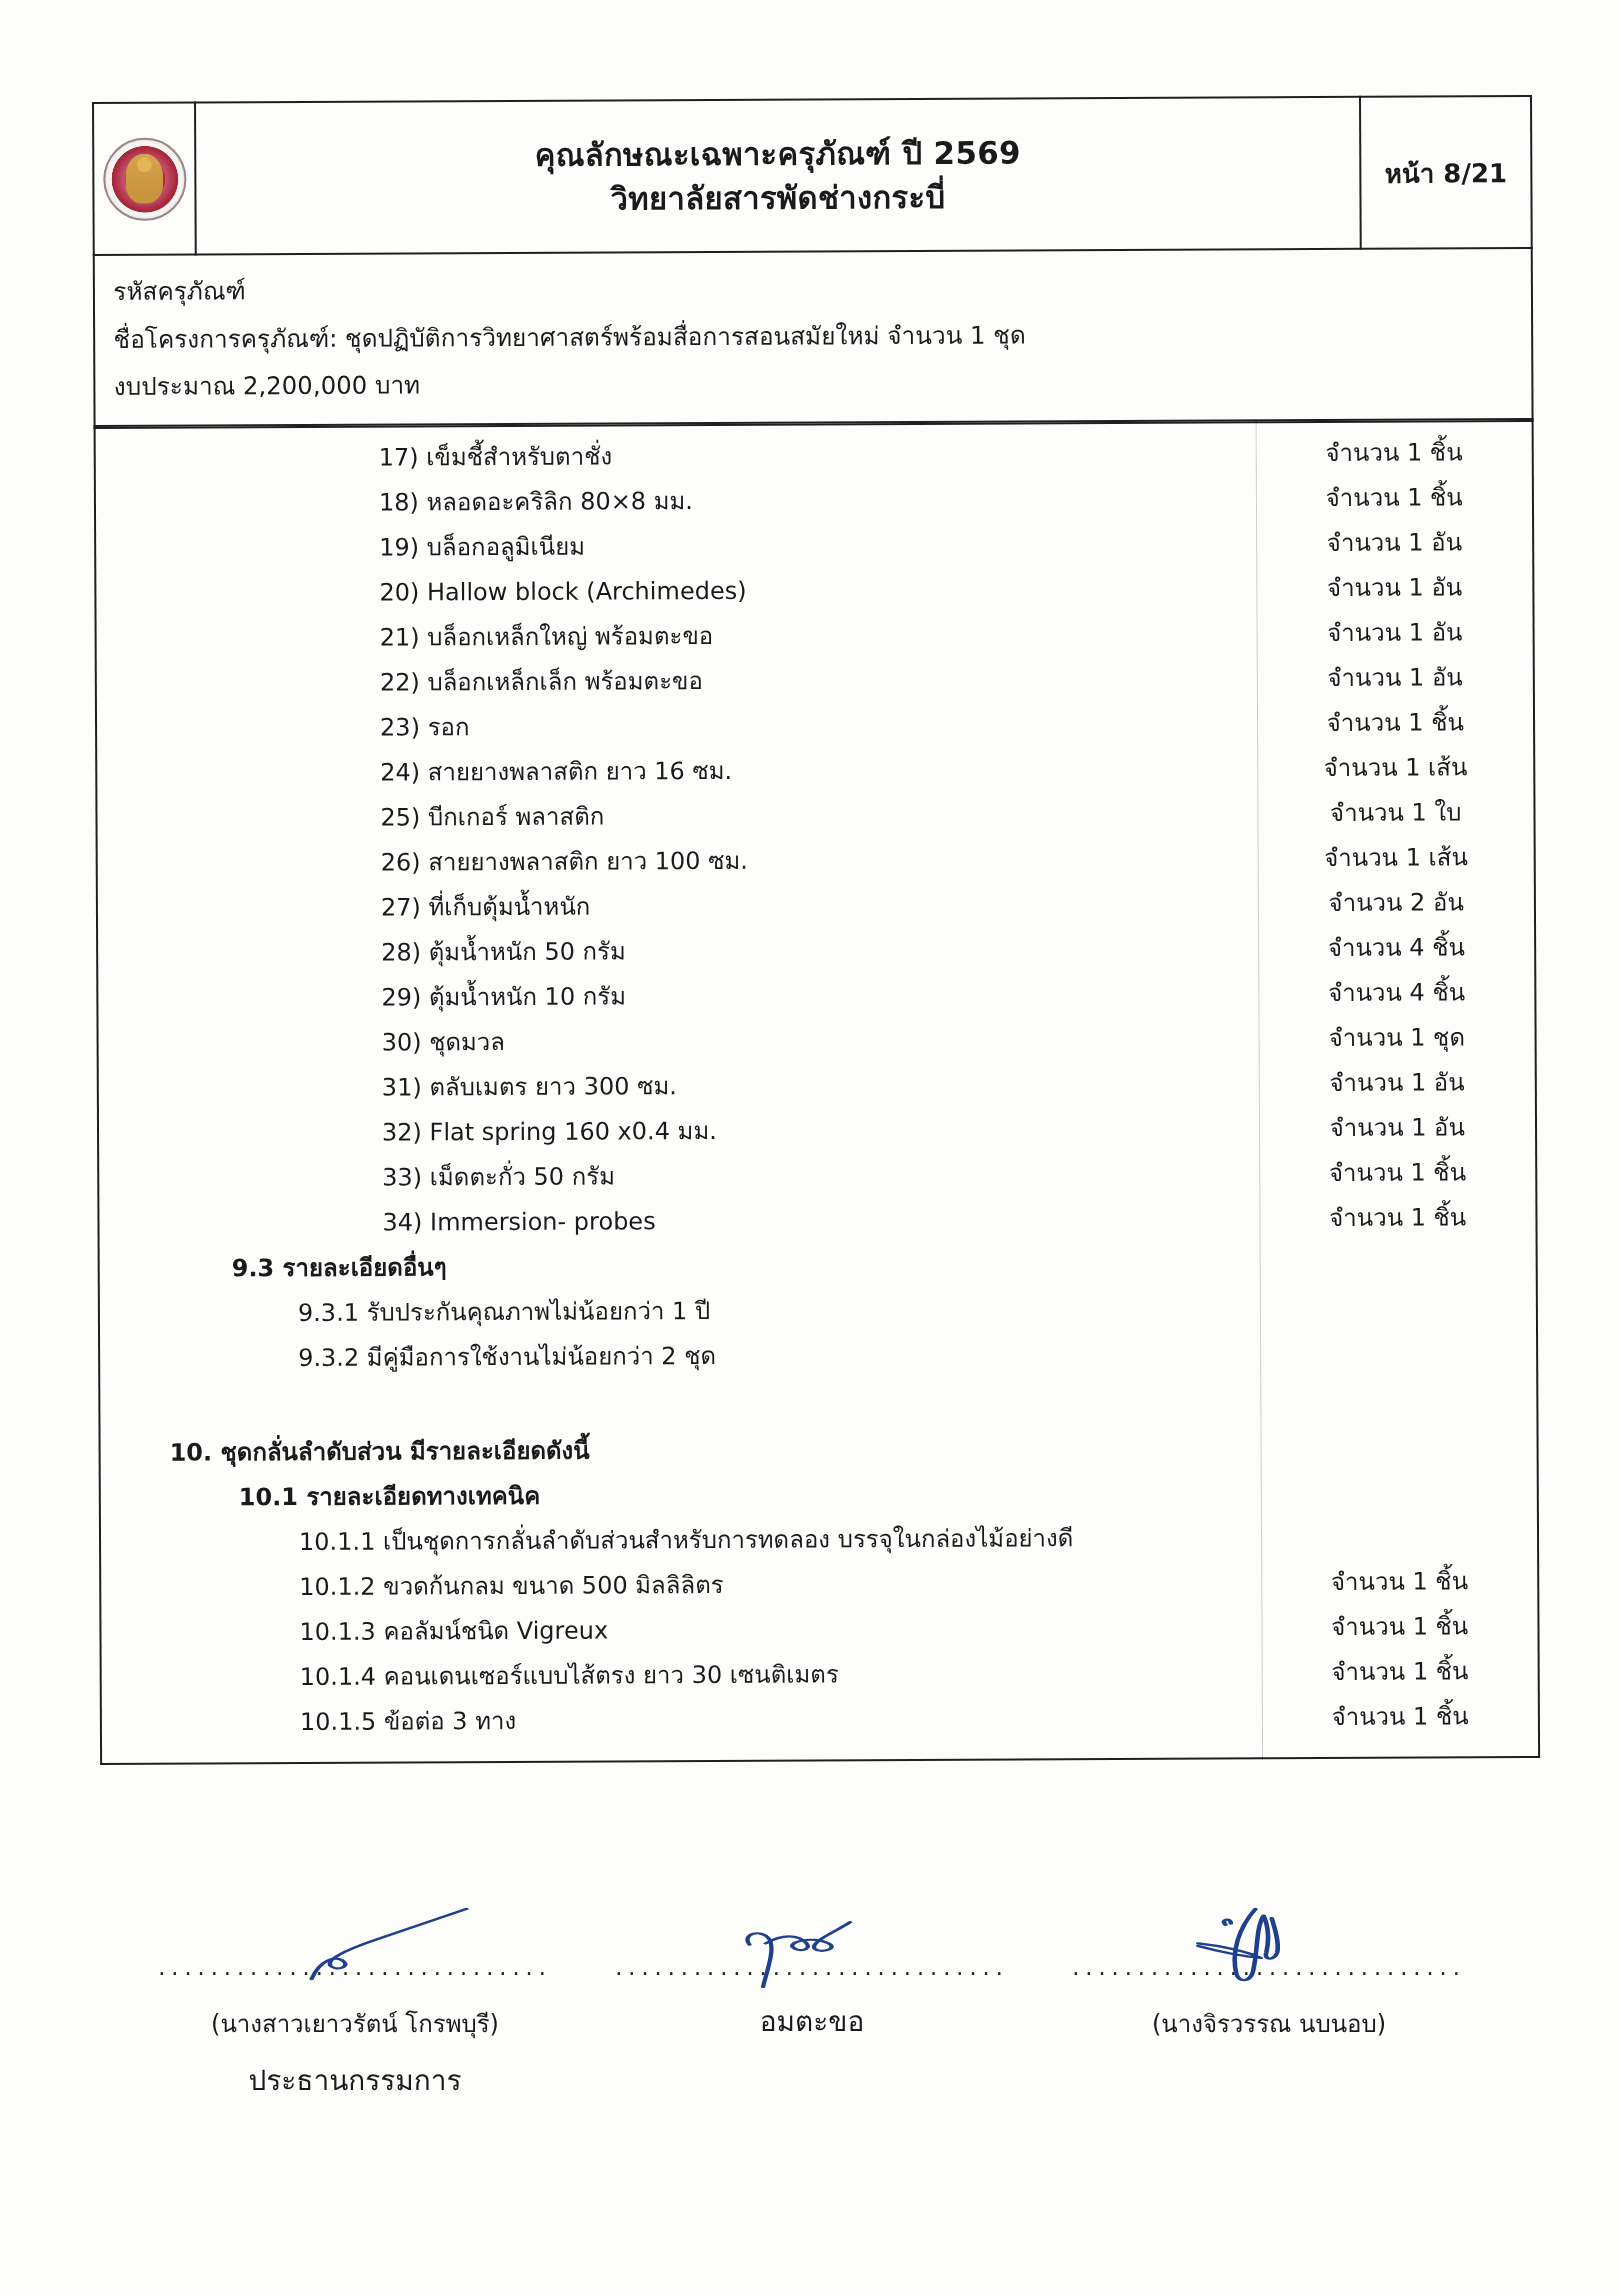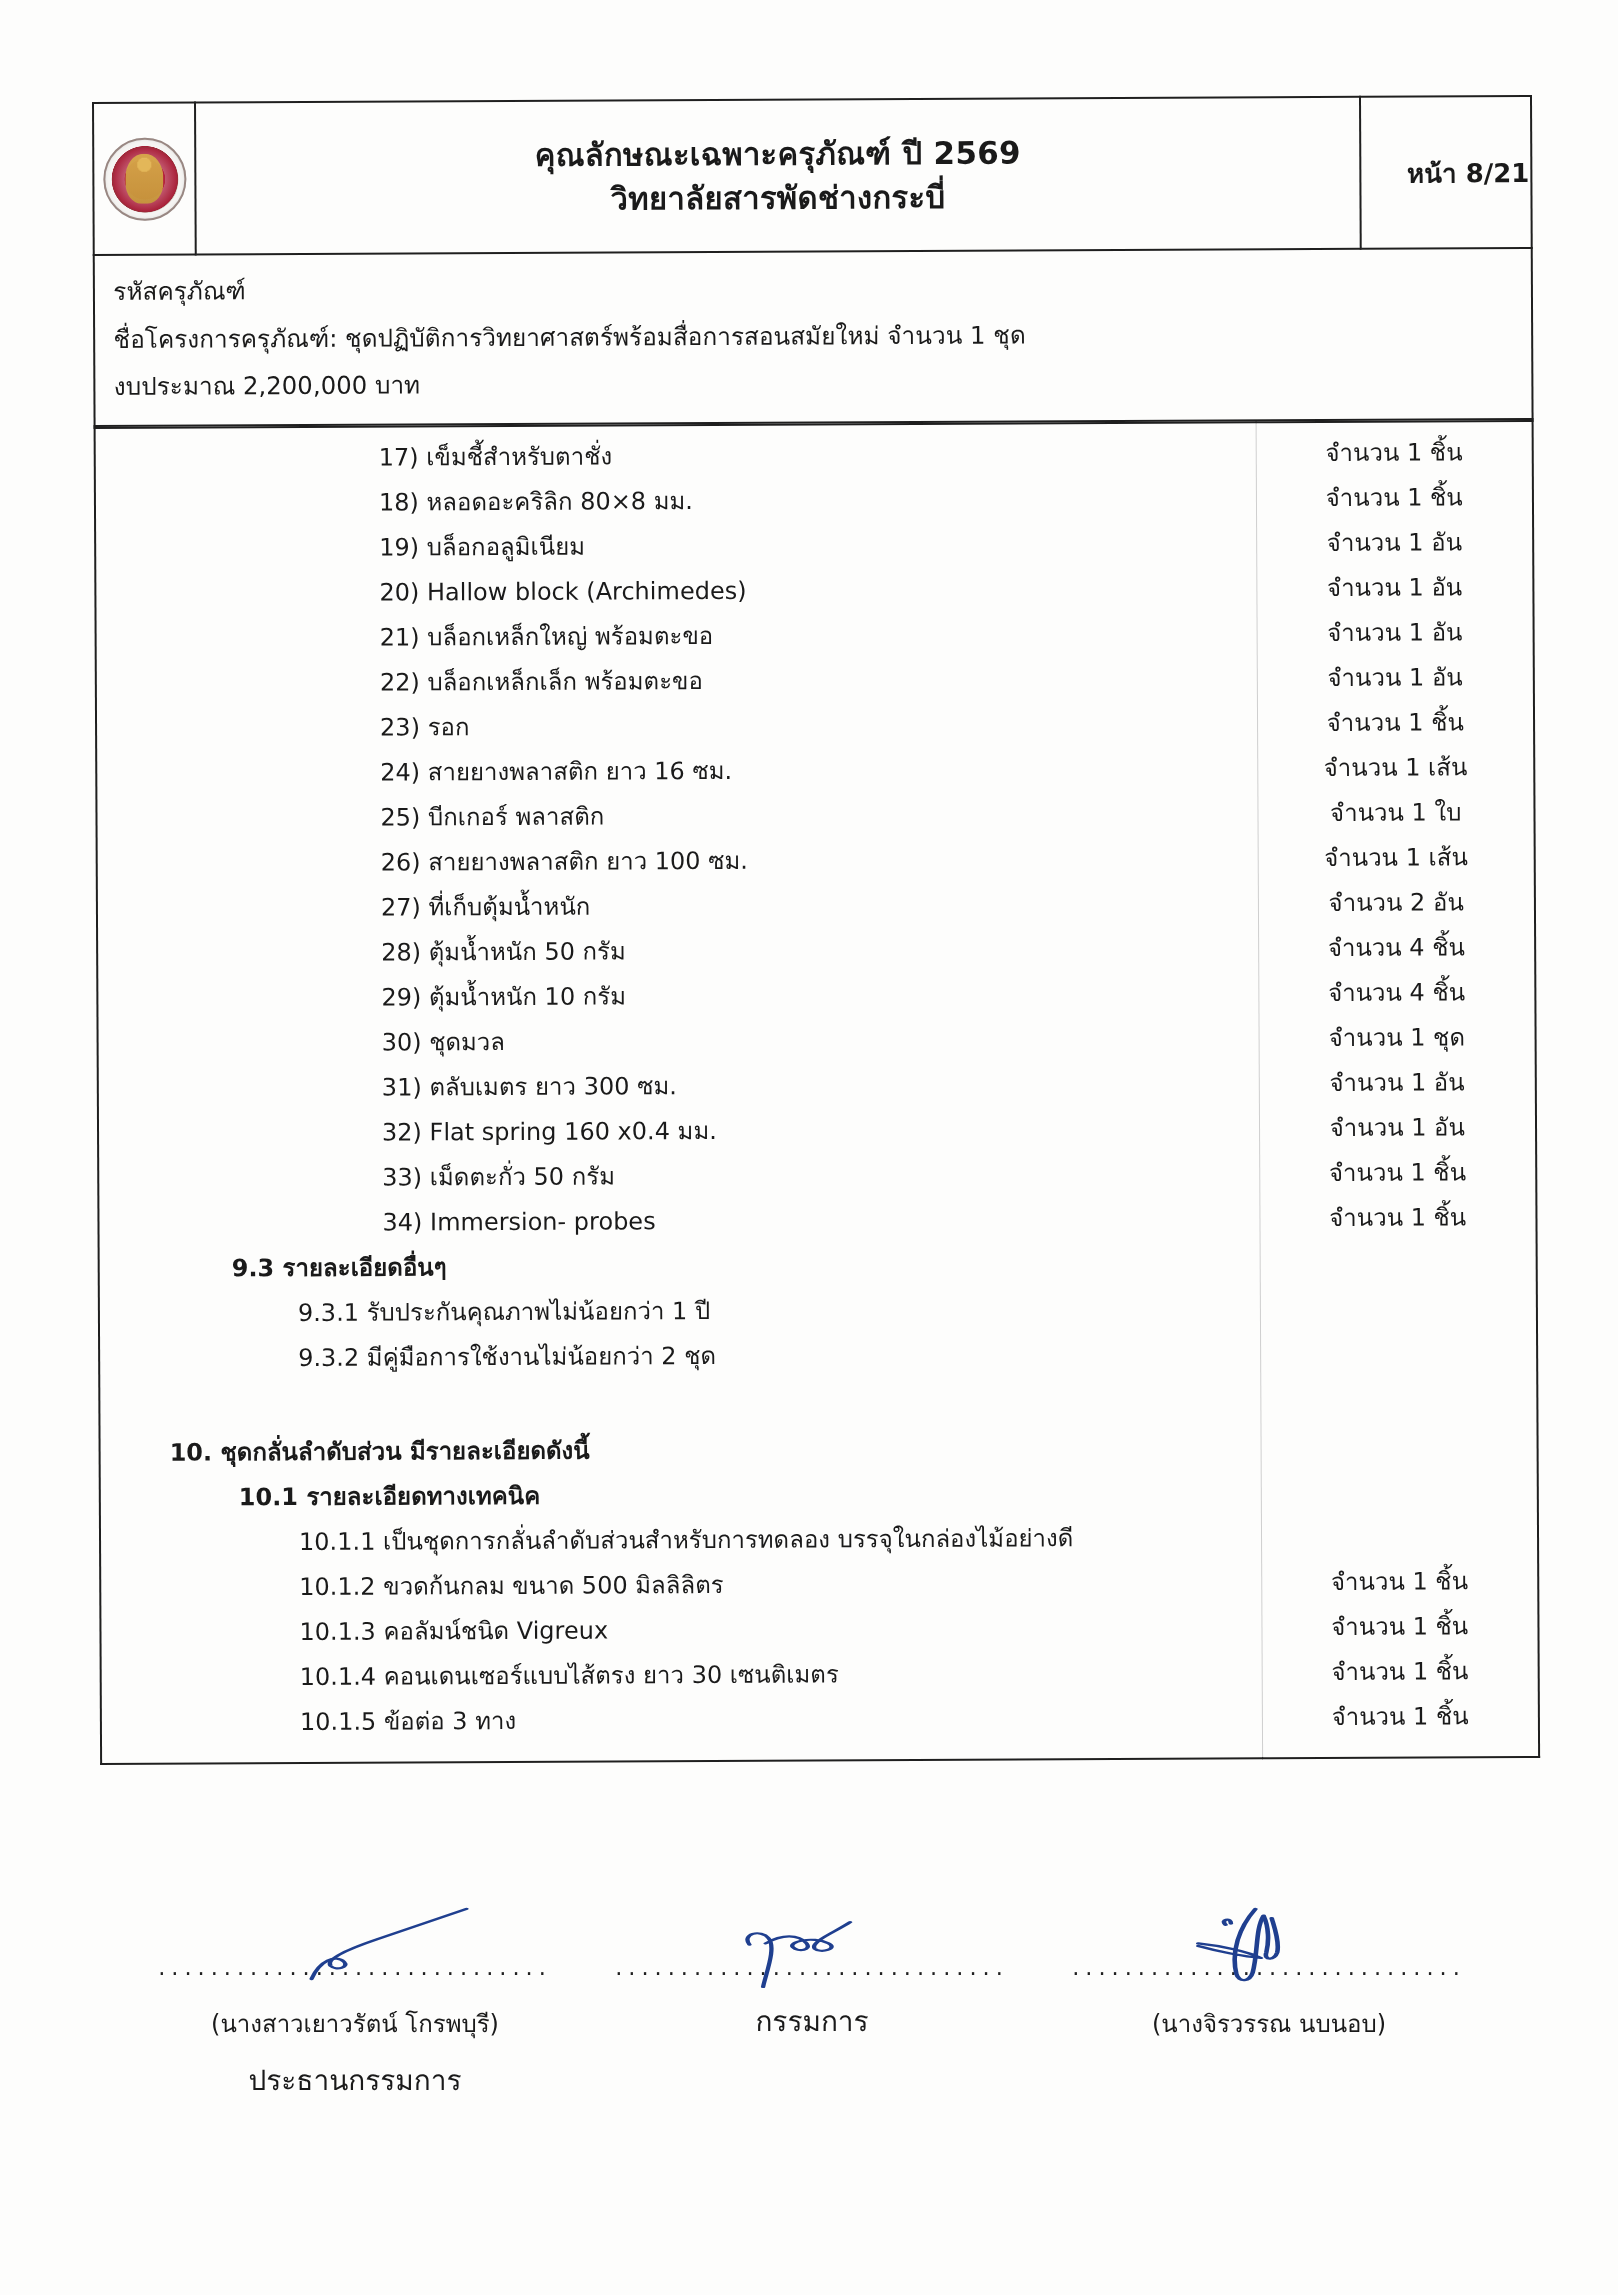--- a/index.html
+++ b/index.html
@@ -37,21 +37,21 @@
     width: 100%;
     border-collapse: collapse;
     border: 2px solid #1f1f1f;
   }
   .hdr-table td {
     border: 2px solid #1f1f1f;
     vertical-align: middle;
   }
   .cell-logo { width: 102px; height: 152px; text-align: center; }
   .cell-title { text-align: center; padding: 6.6px 13px; }
-  .cell-page  { width: 171px; text-align: right; }
+  .cell-page  { width: 171px; text-align: center; }
 
   
   .seal {
     width: 83px; height: 83px;
     margin: 0 auto;
     border-radius: 50%;
     background:
       radial-gradient(circle at 50% 50%,
         #b4233c 0%, #b4233c 34%,
         #c1566d 35%, #a81f38 56%,
@@ -307,21 +307,21 @@
 
     <div class="sign-block">
       <div class="sig-ink">
         <svg viewBox="0 0 300 130" preserveAspectRatio="none">
           <path d="M104 60 C98 44,112 36,118 50 C124 64,116 104,114 124
                    M116 58 C128 44,140 44,146 58 C150 68,140 72,136 64
                    C132 56,150 46,162 58 C170 66,156 74,152 66 C148 56,168 40,178 26" fill="none" stroke="#1f3f8f" stroke-width="3.2" stroke-linecap="round"></path>
         </svg>
       </div>
       <div class="dotline">..............................</div>
-      <div class="sig-role">กรรมการ</div>
+      <div class="sig-role">อมตะขอ</div>
     </div>
 
     <div class="sign-block">
       <div class="sig-ink">
         <svg viewBox="0 0 300 130" preserveAspectRatio="none">
           <path d="M118 30 C114 22,122 18,122 28
                    M140 6 C128 34,122 70,126 104 C128 118,136 116,138 102 C142 72,140 36,146 16
                    C150 34,150 56,148 72 C146 84,154 84,156 72 C158 56,154 34,152 20
                    M98 58 C116 62,134 70,144 80 C132 78,112 70,98 62" fill="none" stroke="#1f3f8f" stroke-width="3.4" stroke-linecap="round" stroke-linejoin="round"></path>
         </svg>

